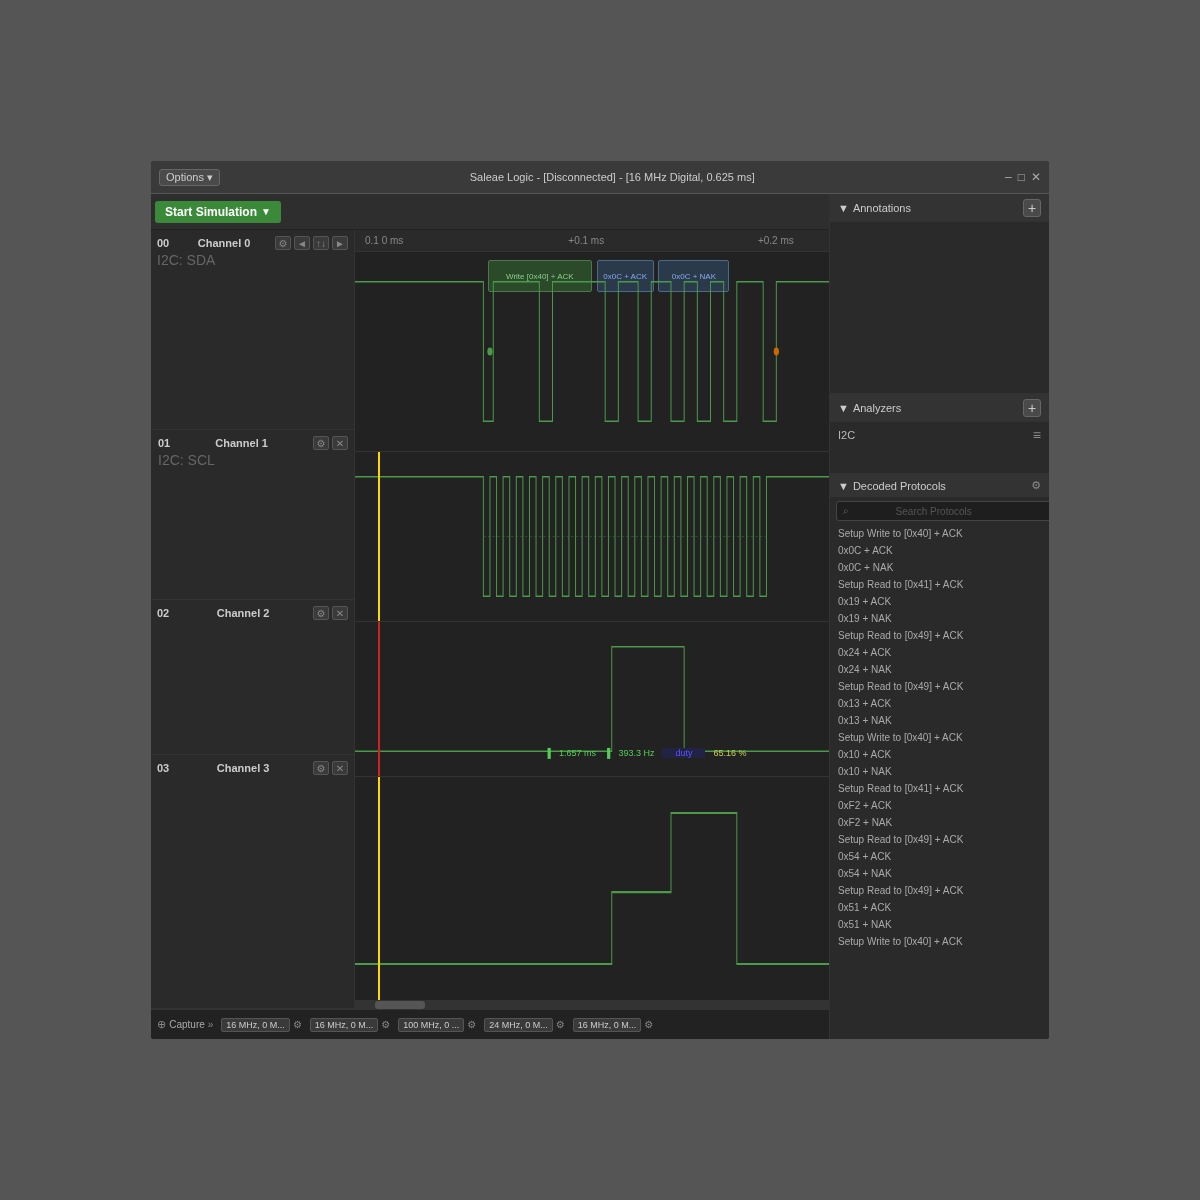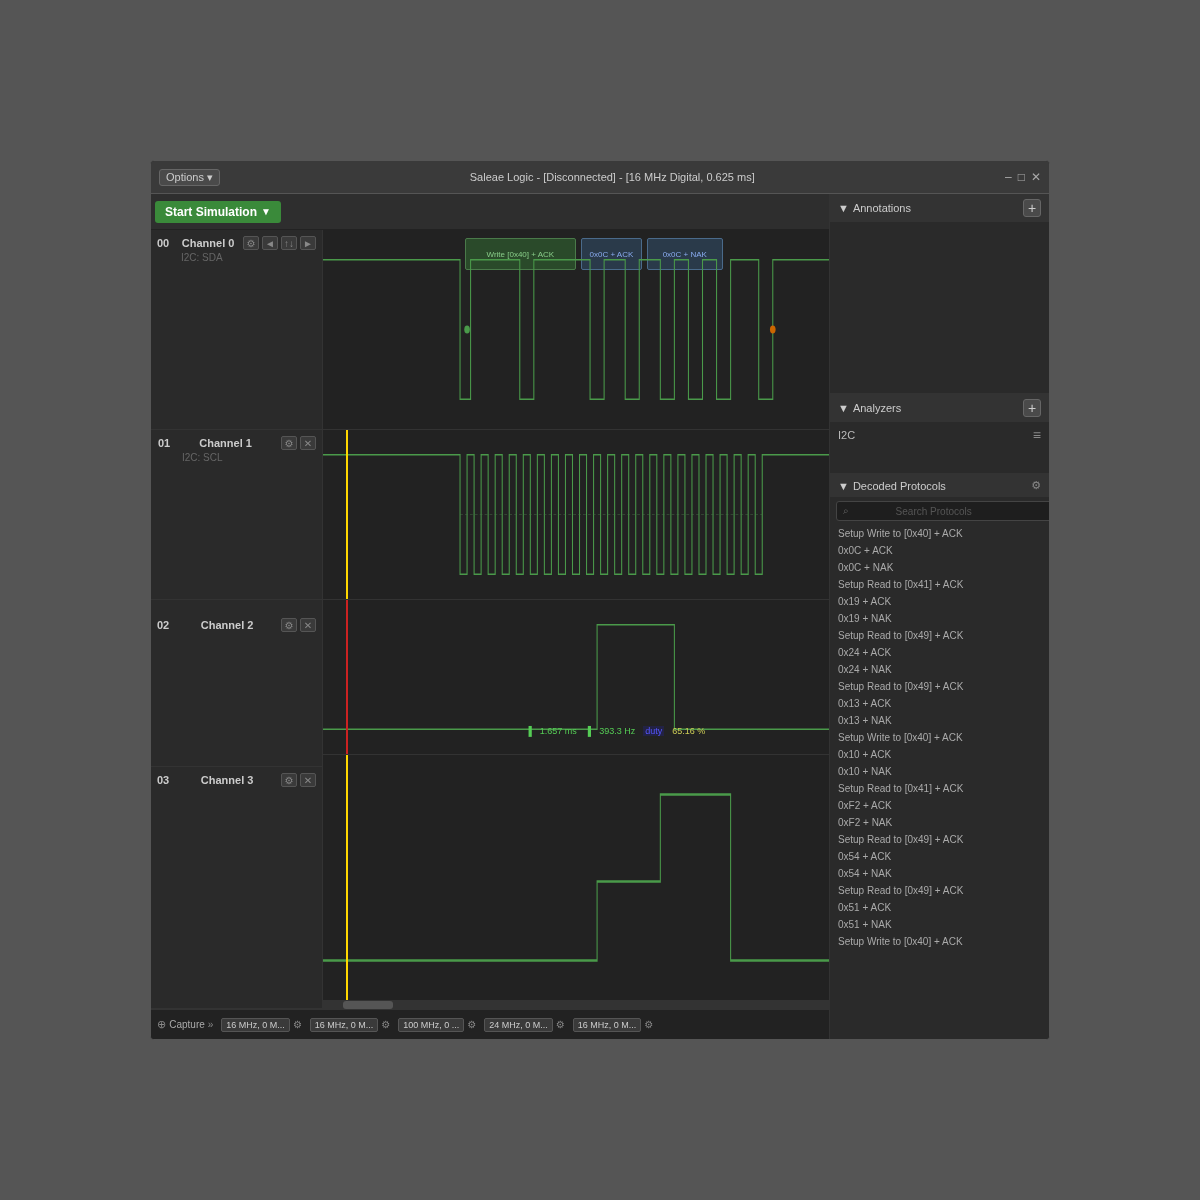--- a/index.html
+++ b/index.html
@@ -98,38 +98,38 @@
     .start-sim-btn .dropdown-arrow {
       font-size: 10px;
     }
     .waveform-container {
       display: flex;
       flex: 1;
       overflow: hidden;
     }
     
     .channel-labels {
-      width: 172px;
+      width: 204px;
       background: #2a2a2a;
       display: flex;
       flex-direction: column;
       flex-shrink: 0;
       border-right: 1px solid #333;
     }
     .channel-label {
       border-bottom: 1px solid #333;
       padding: 6px 6px;
       color: #aaa;
       display: flex;
       flex-direction: column;
       position: relative;
     }
     .channel-label.ch0 { height: 200px; }
     .channel-label.ch1 { height: 170px; padding-left: 7px; }
-    .channel-label.ch2 { height: 155px; margin-top: 12px; }
+    .channel-label.ch2 { height: 155px; }
     .channel-label.ch3 { flex: 1; }
     .channel-header {
       display: flex;
       align-items: center;
       justify-content: space-between;
       margin-bottom: 2px;
     }
     .channel-name {
       color: #ccc;
       font-size: 11px;
@@ -148,22 +148,21 @@
       border: 1px solid #555;
       border-radius: 2px;
       width: 16px;
       height: 14px;
       display: flex;
       align-items: center;
       justify-content: center;
     }
     .channel-sublabel {
       color: #666;
-      font-size: 10px;
-      margin-left: 24px;
+      font-size: 14px;
     }
     
     .waveform-area {
       flex: 1;
       background: #222;
       display: flex;
       flex-direction: column;
       overflow: hidden;
       position: relative;
     }
@@ -440,20 +439,25 @@
               <div class="channel-controls">
                 <button class="ch-ctrl-btn">⚙</button>
                 <button class="ch-ctrl-btn">✕</button>
               </div>
             </div>
           </div>
         </div>
 
         <div class="waveform-area">
 
+          <div class="time-ruler">
+            <span class="time-label" style="left: 10px;">0.1 0 ms</span>
+            <span class="time-label" style="left: 45%;">+0.1 ms</span>
+            <span class="time-label" style="left: 85%;">+0.2 ms</span>
+          </div>
 
           <div class="channel-waveform ch0">
 
             <div class="protocol-bar" style="left:28%;width:22%;background:#2a4a2a;border-color:#4a7a4a;top:8px;font-size:8px;color:#8c8;">Write [0x40] + ACK</div>
             <div class="protocol-bar" style="left:51%;width:12%;background:#2a3a4a;border-color:#4a6a8a;top:8px;font-size:8px;color:#8ae;">0x0C + ACK</div>
             <div class="protocol-bar" style="left:64%;width:15%;background:#2a3a4a;border-color:#4a6a8a;top:8px;font-size:8px;color:#8ae;">0x0C + NAK</div>
             <svg class="waveform-svg" viewBox="0 0 720 200" preserveAspectRatio="none">
 
               <polyline points="0,30 195,30 195,170 210,170 210,30 280,30 280,170 300,170 300,30 380,30 380,170 400,170 400,30 430,30 430,170 450,170 450,30 480,30 480,170 500,170 500,30 520,30 520,170 540,170 540,30 560,30 560,170 580,170 580,30 620,30 620,170 640,170 640,30 720,30" fill="none" stroke="#4a9a4a" stroke-width="1.5"></polyline>
 
@@ -480,21 +484,21 @@
             <svg class="waveform-svg" viewBox="0 0 720 155" preserveAspectRatio="none">
 
               <polyline points="0,130 390,130 390,25 500,25 500,130 720,130" fill="none" stroke="#4a9a4a" stroke-width="1.5"></polyline>
             </svg>
 
             <div class="measurement-bar" style="bottom: 18px; left: 40%; font-size: 9px;">
               <span style="color:#5c5;">▐</span>
               <span style="color:#5c5;">1.657 ms</span>
               <span style="color:#5c5;">▐</span>
               <span style="color:#5c5;">393.3 Hz</span>
-              <span style="background:#224;color:#55f;padding:0 2px;">duty</span>
+              <span style="background:#224;color:#55f;padding:0 13px;">duty</span>
               <span style="color:#cc5;">65.16 %</span>
             </div>
           </div>
 
           <div class="channel-waveform ch3" style="height:155px;">
 
             <div class="cursor-line yellow" style="left: 23px; height: 100%;"></div>
             <svg class="waveform-svg" viewBox="0 0 720 155" preserveAspectRatio="none">
 
               <polyline points="0,130 390,130 390,80 480,80 480,25 580,25 580,130 720,130" fill="none" stroke="#4a9a4a" stroke-width="1.5"></polyline>

